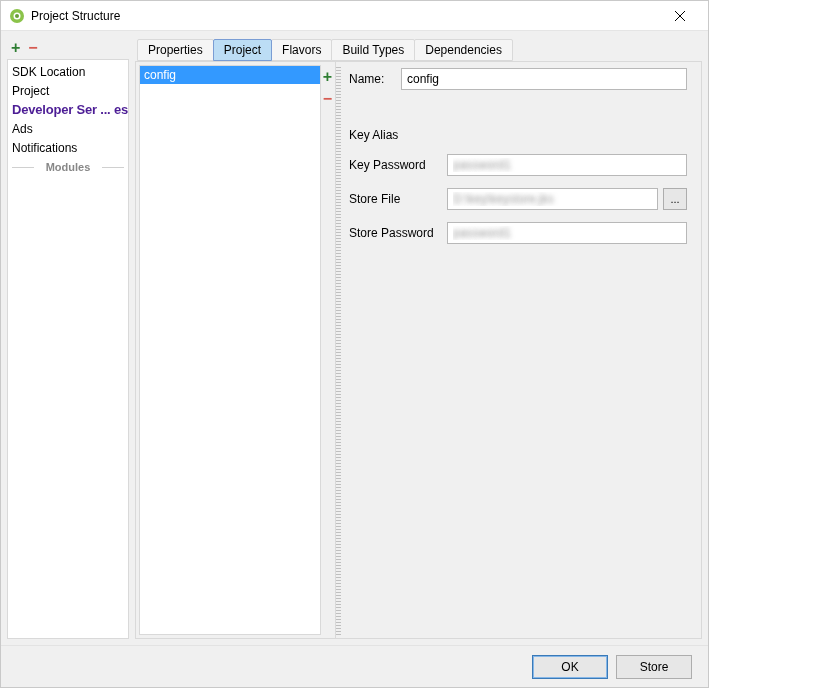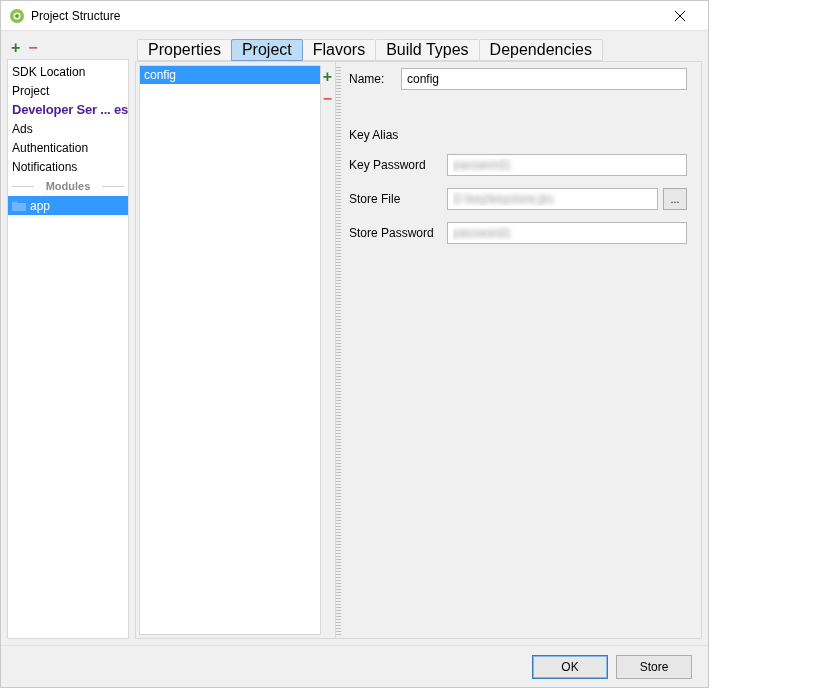--- a/index.html
+++ b/index.html
@@ -140,21 +140,21 @@
   }
   .tab{
     padding:3px 10px 3px 10px;
     border:1px solid var(--light-border);
     background:#f5f5f5;
     margin-right:-1px;
     cursor:default;
     position:relative;
     border-top-left-radius:2px;
     border-top-right-radius:2px;
-    font-size:16px;
+    font-size:12px;
     height:22px;
     display:flex;align-items:center;
   }
   .tab.selected{
     background:var(--tab-selected-bg);
     border-color:var(--tab-selected-border);
     z-index:2;
   }
   .content-area{
     flex:1;
@@ -295,34 +295,24 @@
     <div class="sidebar">
       <div class="sidebar-tools">
         <span class="plus">+</span>
         <span class="minus">−</span>
       </div>
       <div class="sidebar-list">
         <div class="sb-item">SDK Location</div>
         <div class="sb-item">Project</div>
         <div class="sb-item sb-devserv">Developer Ser ... es</div>
         <div class="sb-item">Ads</div>
-        <div class="sb-item">Authentication</div>
         <div class="sb-item">Notifications</div>
         <div class="sb-header">
             <span>Modules</span>
           </div>
-        <div class="sb-item selected">
-          <span class="folder-icon">
-            <svg viewBox="0 0 14 12">
-                <path d="M0 2 L5 2 L6 3 L14 3 L14 11 L0 11 Z" fill="#6fb6ff"></path>
-                <path d="M0 2 L5 2 L6 0.5 L0 0.5 Z" fill="#4f9de8"></path>
-              </svg>
-          </span>
-          <span>app</span>
-        </div>
       </div>
     </div>
 
     <div class="right">
       <div class="tab-row">
         <div class="tab">Properties</div>
         <div class="tab selected">Project</div>
         <div class="tab">Flavors</div>
         <div class="tab">Build Types</div>
         <div class="tab">Dependencies</div>

